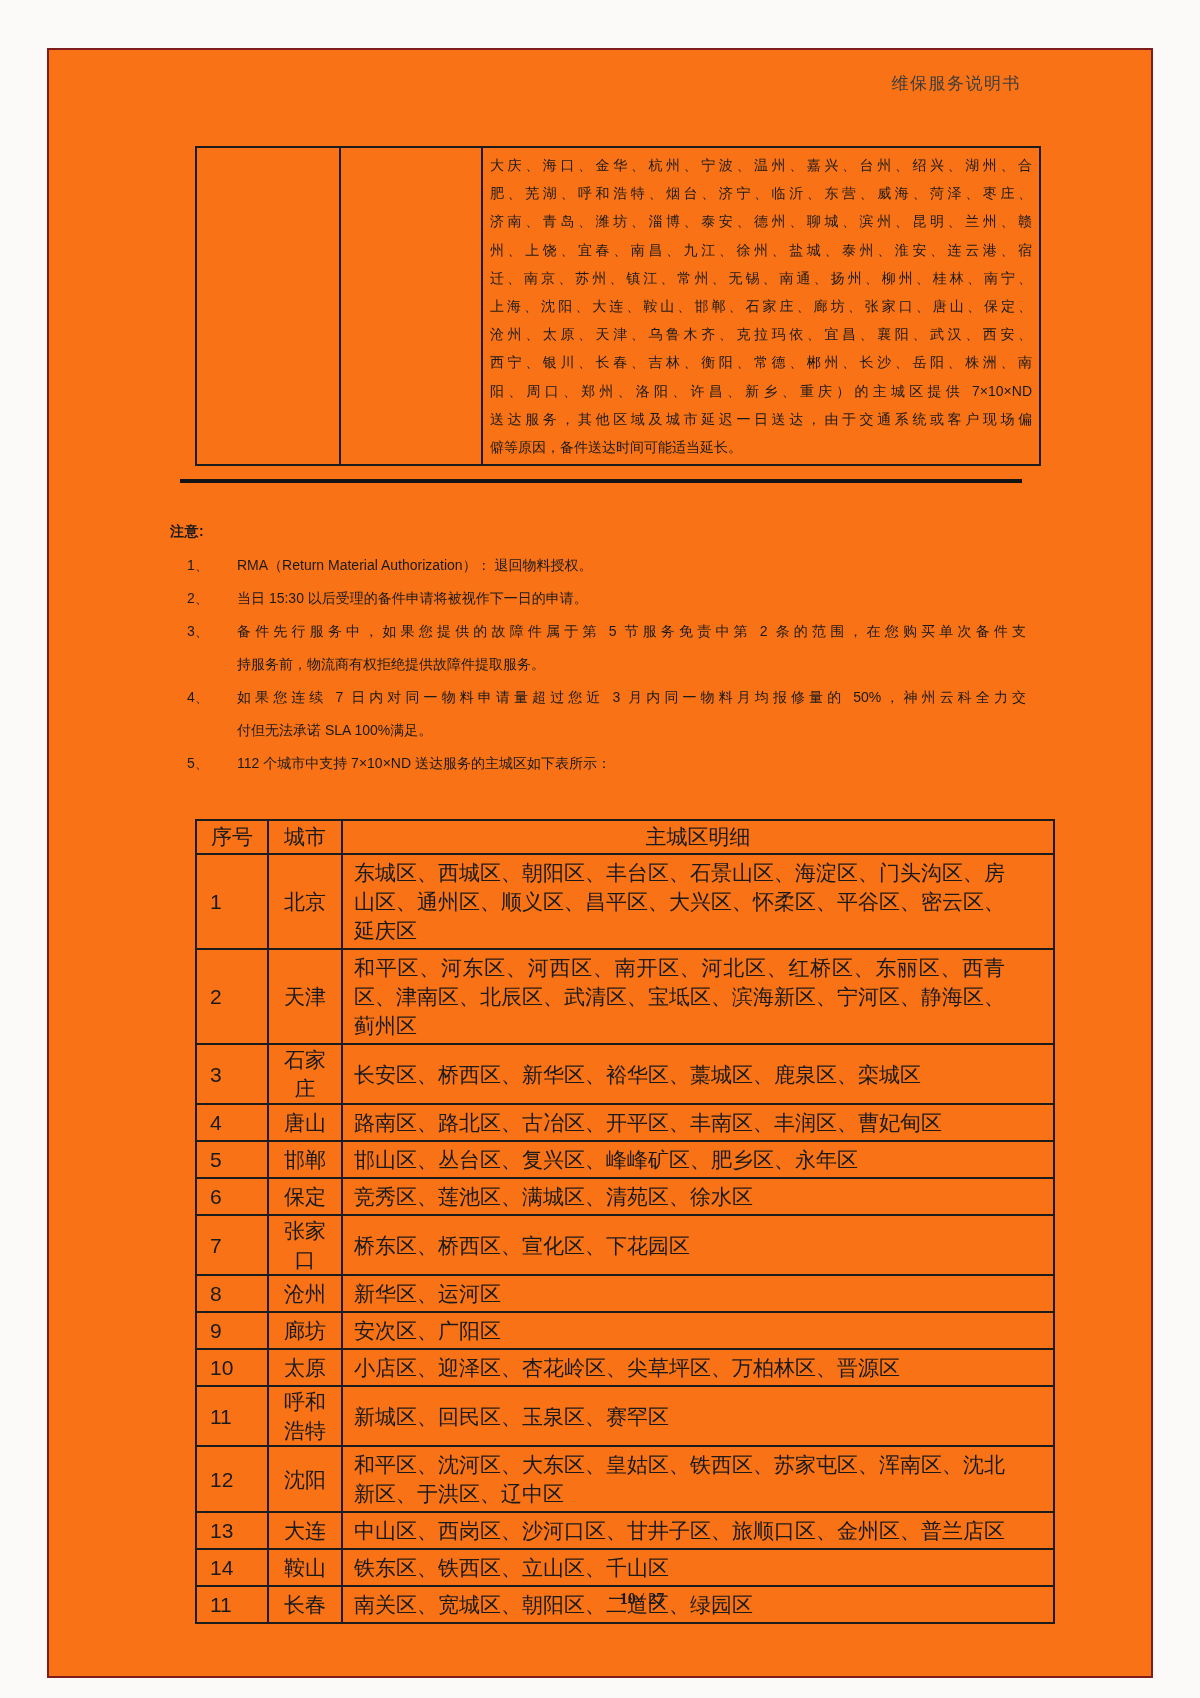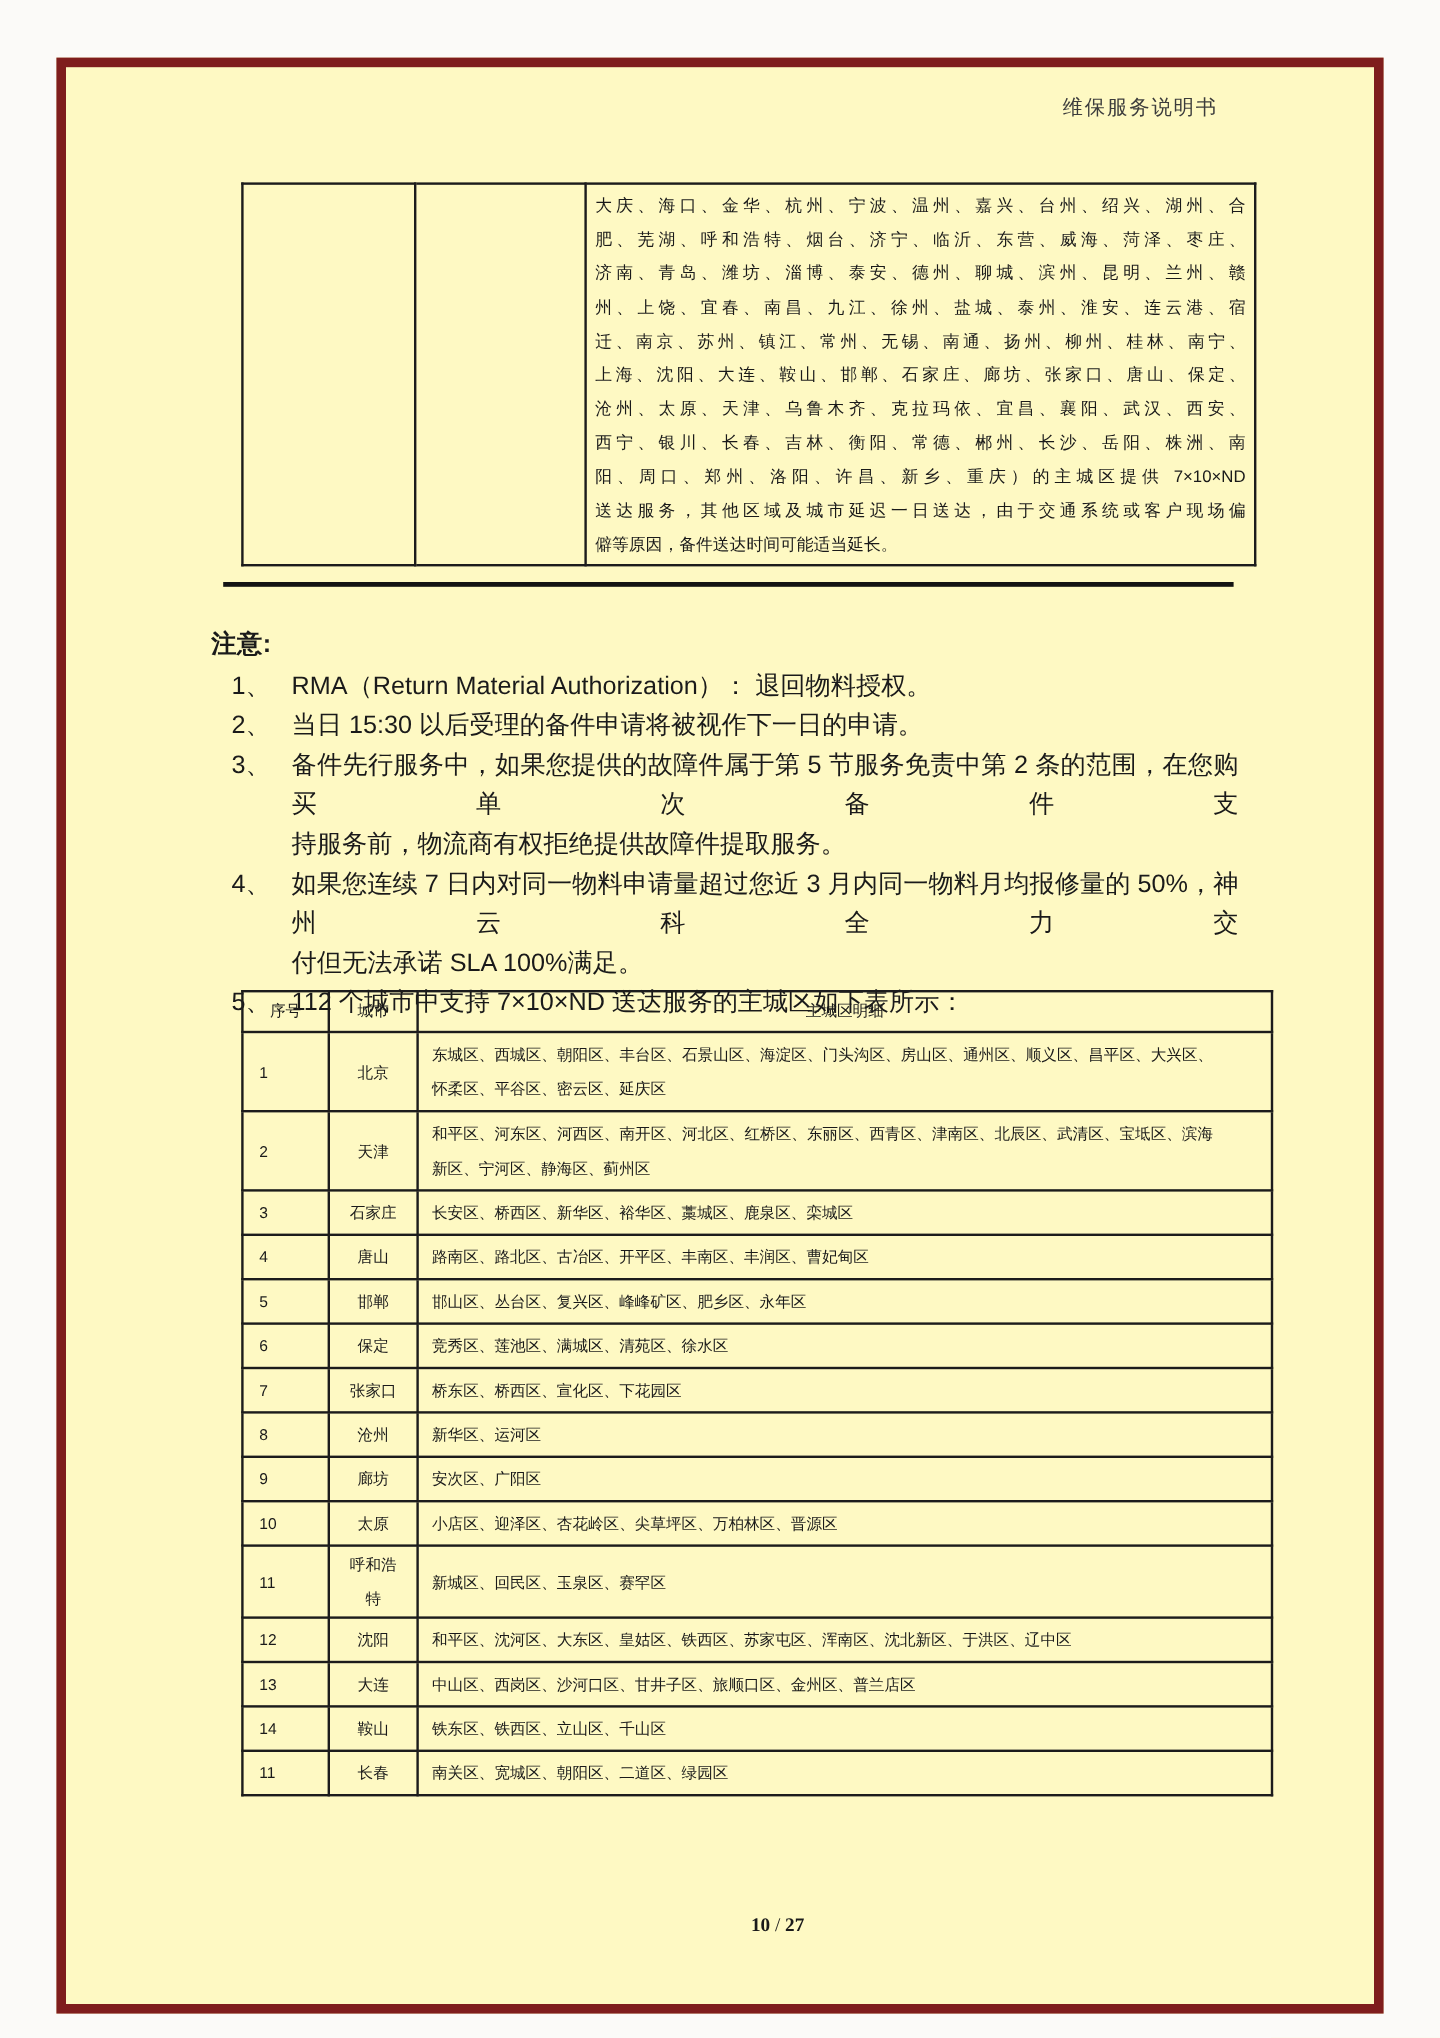--- a/index.html
+++ b/index.html
@@ -6,22 +6,22 @@
   html, body {
     width: 1200px; height: 1698px;
     background: #fbfaf8;
     font-family: "Liberation Sans", "DejaVu Sans", sans-serif;
     color: #1a1a1a;
   }
   .page {
     position: absolute;
     left: 47px; top: 48px;
     width: 1106px; height: 1630px;
-    border: 8px solid #7f1d1d;
-    background: #fef9c3;
+    border: 2px solid #7f1d1d;
+    background: #f97316;
   }
   .doc-header {
     position: absolute;
     top: 22px; right: 130px;
     font-size: 17px;
     letter-spacing: 1.5px;
     color: #3c3c3c;
   }
   
   .top-table {
@@ -48,21 +48,21 @@
     position: absolute;
     left: 131px; top: 429px;
     width: 842px; height: 4px;
     background: #141414;
   }
   
   .notes {
     position: absolute;
     left: 121px; top: 466px;
     width: 856px;
-    font-size: 21px;
+    font-size: 14px;
   }
   .notes-label {
     font-weight: bold;
     line-height: 30px;
     margin-bottom: 3px;
     letter-spacing: 0.5px;
   }
   .note-item { display: flex; }
   .note-num {
     width: 67px;
@@ -75,21 +75,21 @@
     line-height: 33px;
   }
   .note-text .jline { text-align: justify; }
   
   .district-table {
     position: absolute;
     left: 146px; top: 769px;
     width: 858px;
     border-collapse: collapse;
     table-layout: fixed;
-    font-size: 13px;
+    font-size: 21px;
   }
   .district-table th, .district-table td {
     border: 2px solid #1c1c1c;
     vertical-align: middle;
   }
   .district-table th {
     height: 34px;
     font-weight: normal;
     text-align: center;
   }

